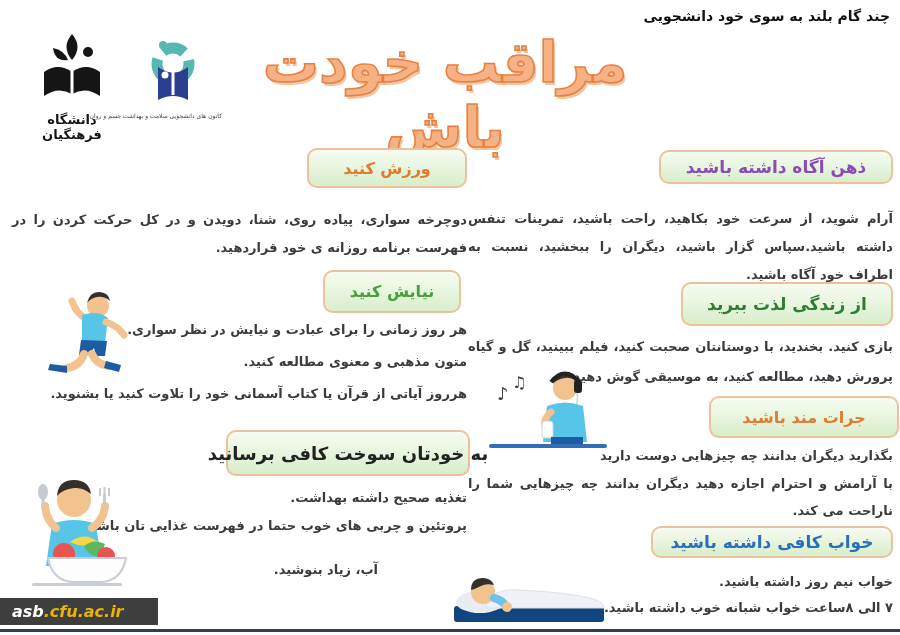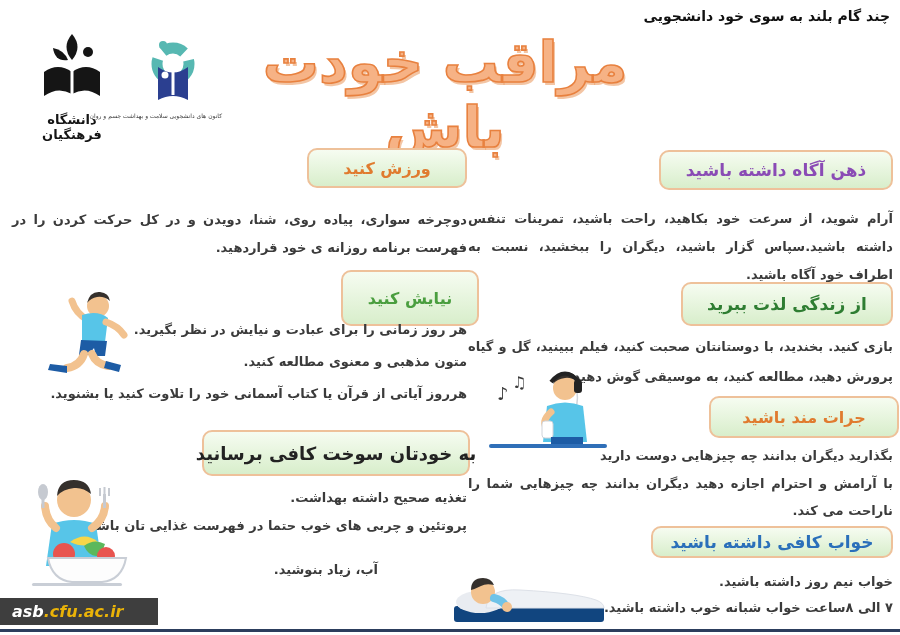--- a/index.html
+++ b/index.html
@@ -82,41 +82,41 @@
     <div class="logo-caption fa">کانون های دانشجویی سلامت و بهداشت جسم و روان</div>
   </div>
 
   <h1 class="main-title">مراقب خودت باش</h1>
 
   <div class="hbox" style="right:433px; top:148px; width:160px; height:40px;">
     <span style="font-size: 16px; color: rgb(224, 123, 47);">ورزش کنید</span>
   </div>
   <p class="body-par" style="right:433px; top:206px; width:455px;">دوچرخه سواری، پیاده روی، شنا، دویدن و در کل حرکت کردن را در فهرست برنامه روزانه ی خود قراردهید.</p>
 
-  <div class="hbox" style="right:421px; top:270px; width:138px; height:56px;align-items:center;">
+  <div class="hbox" style="right:439px; top:270px; width:138px; height:43px;align-items:center;">
     <span style="font-size: 16px; color: rgb(74, 158, 63);">نیایش کنید</span>
   </div>
-  <div class="body-line" style="right:433px; top:322px;">هر روز زمانی را برای عبادت و نیایش در نظر بگیرید.</div>
+  <div class="body-line" style="right:433px; top:322px;">هر روز زمانی را برای عبادت و نیایش در نظر سواری.</div>
   <div class="body-line" style="right:433px; top:354px;">متون مذهبی و معنوی مطالعه کنید.</div>
   <div class="body-line" style="right:433px; top:386px;">هرروز آیاتی از قرآن یا کتاب آسمانی خود را تلاوت کنید یا بشنوید.</div>
 
   <svg class="illus" style="left:22px; top:288px;" width="118" height="105" viewBox="0 0 118 105">
     <path d="M66 32 Q54 26 50 13" stroke="#f2c28f" stroke-width="7" stroke-linecap="round" fill="none"></path>
     <circle cx="76" cy="18" r="11" fill="#f2c28f"></circle>
     <path d="M65 15 q3 -12 13 -11 q9 1 10 9 q-6 -5 -13 -4 q-6 1 -10 6z" fill="#35302c"></path>
     <path d="M60 27 q16 -5 26 3 l-3 24 q-13 4 -23 -1 z" fill="#57c5e8"></path>
     <path d="M84 34 q12 4 18 13" stroke="#f2c28f" stroke-width="7" stroke-linecap="round" fill="none"></path>
     <path d="M59 52 l26 1 -2 15 -9 0 -2 -8 -5 7 -10 0 z" fill="#1d5ca5"></path>
     <path d="M70 66 q4 10 16 12" stroke="#f2c28f" stroke-width="8" stroke-linecap="round" fill="none"></path>
     <path d="M84 73 l15 4 -2 7 -15 -4 z" fill="#1d5ca5"></path>
     <path d="M62 66 q-4 12 -17 14" stroke="#f2c28f" stroke-width="8" stroke-linecap="round" fill="none"></path>
     <path d="M28 76 l17 2 0 7 -19 -3 z" fill="#1d5ca5"></path>
   </svg>
 
-  <div class="hbox" style="right:430px; top:430px; width:268px; height:46px;">
+  <div class="hbox" style="right:430px; top:430px; width:244px; height:46px;">
     <span style="font-size: 18px; color: rgb(34, 34, 34);">به خودتان سوخت کافی برسانید</span>
   </div>
   <div class="body-line" style="right:433px; top:490px;">تغذیه صحیح داشته بهداشت.</div>
   <div class="body-line" style="right:433px; top:518px;">پروتئین و چربی های خوب حتما در فهرست غذایی تان باشد</div>
   <div class="body-line" style="right:522px; top:562px;">آب، زیاد بنوشید.</div>
 
   <svg class="illus" style="left:12px; top:462px;" width="125" height="135" viewBox="0 0 125 135">
     <circle cx="62" cy="38" r="17" fill="#f2c28f"></circle>
     <path d="M45 34 q1 -16 17 -16 q15 0 17 14 q-8 -7 -17 -6 q-11 1 -17 8z" fill="#35302c"></path>
     <path d="M40 62 q22 -8 44 0 l6 42 h-56 z" fill="#57c5e8"></path>
@@ -127,21 +127,21 @@
     <rect x="91" y="32" width="3" height="14" fill="#c6cad1"></rect>
     <path d="M88 26 v8 M92.5 25 v9 M97 26 v8" stroke="#c6cad1" stroke-width="2" fill="none"></path>
     <circle cx="52" cy="92" r="11" fill="#e8544f"></circle>
     <path d="M58 80 q15 -11 28 0 q-13 7 -28 0z" fill="#f7d648"></path>
     <path d="M72 84 q10 -8 21 -2 l-4 11 q-11 4 -17 -9z" fill="#5cb85c"></path>
     <circle cx="94" cy="94" r="9" fill="#e8544f"></circle>
     <path d="M36 96 h78 q-4 22 -24 24 h-30 q-20 -2 -24 -24z" fill="#fdfdfd" stroke="#c9ced6" stroke-width="2"></path>
     <rect x="20" y="121" width="90" height="3" rx="1.5" fill="#c9ced6"></rect>
   </svg>
 
-  <div class="hbox" style="right:7px; top:150px; width:234px; height:40px;">
+  <div class="hbox" style="right:7px; top:150px; width:234px; height:34px;">
     <span style="font-size: 17px; color: rgb(138, 75, 181);">ذهن آگاه داشته باشید</span>
   </div>
   <p class="body-par" style="right:7px; top:205px; width:425px;">آرام شوید، از سرعت خود بکاهید، راحت باشید، تمرینات تنفس داشته باشید.سپاس گزار باشید، دیگران را ببخشید، نسبت به اطراف خود آگاه باشید.</p>
 
   <div class="hbox" style="right:7px; top:282px; width:212px; height:44px;">
     <span style="font-size: 17px; color: rgb(46, 125, 50);">از زندگی لذت ببرید</span>
   </div>
   <p class="body-par" style="right:7px; top:332px; width:425px; line-height:30px;">بازی کنید. بخندید، با دوستانتان صحبت کنید، فیلم ببینید، گل و گیاه پرورش دهید، مطالعه کنید، به موسیقی گوش دهید.</p>
 
   <svg class="illus" style="left:485px; top:362px;" width="125" height="100" viewBox="0 0 125 100">

